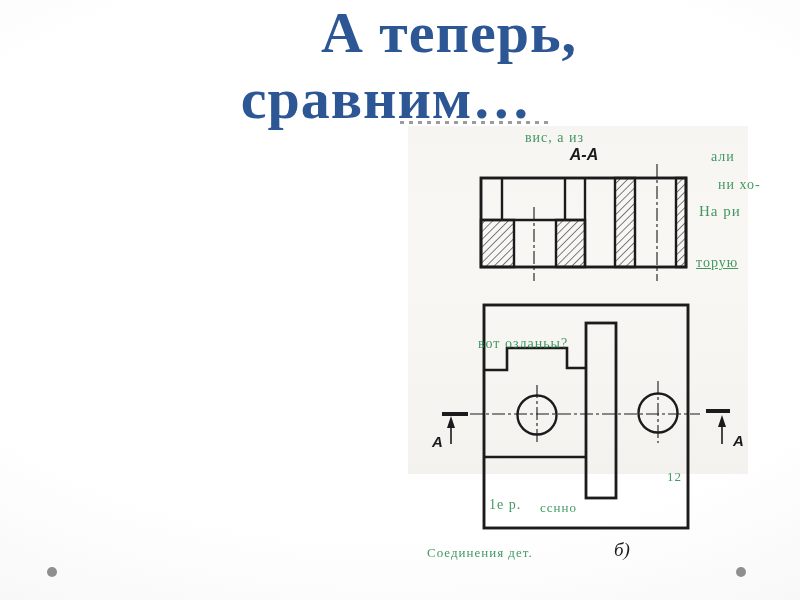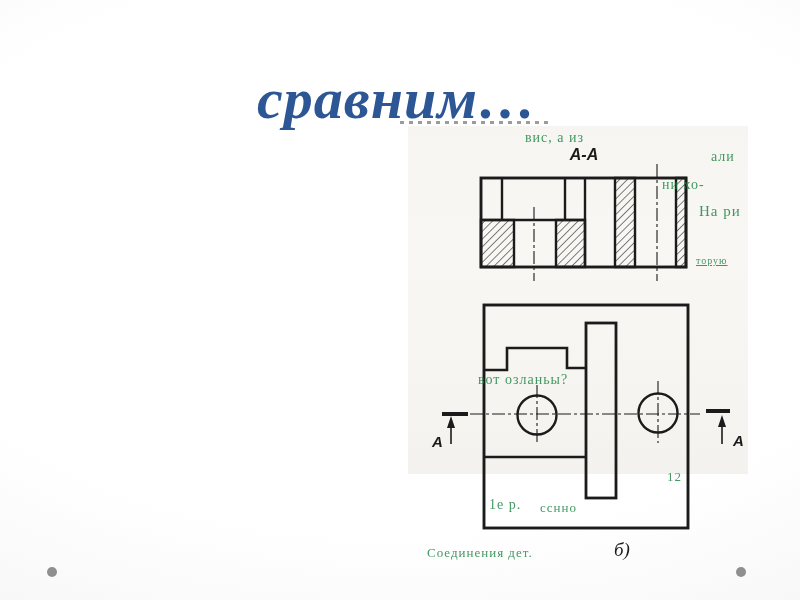--- a/index.html
+++ b/index.html
@@ -7,21 +7,21 @@
     width:800px;height:600px;overflow:hidden;position:relative;
     background:radial-gradient(140% 105% at 50% 42%, #ffffff 45%, #f5f5f5 74%, #e7e7e7 96%, #e3e3e3 100%);
     font-family:"Liberation Serif", serif;
   }
   .title{position:absolute;left:0;top:0;width:800px;height:130px;}
   .title .line{
     position:absolute;transform:translateX(-50%);
     font-size:58px;font-weight:bold;line-height:1;letter-spacing:1px;white-space:nowrap;
   }
   .line1{left:449px;top:4px;}
-  .line2{left:397px;top:70px;font-style:italic;}
+  .line2{left:386px;top:70px;}
   .scan{
     position:absolute;left:408px;top:126px;width:340px;height:348px;
     background:linear-gradient(180deg,#f6f5f1 0%, #f8f7f4 35%, #f6f5f1 70%, #f3f2ee 100%);
   }
   .scan-edge{
     position:absolute;left:-8px;top:-5px;width:150px;height:3px;
     background:repeating-linear-gradient(90deg,#4a4a4a 0 4px, transparent 4px 9px);
     opacity:.55;
   }
   .artifact{
@@ -30,20 +30,21 @@
   }
   .drawing{position:absolute;left:0;top:0;}
   .dot{position:absolute;width:10px;height:10px;border-radius:50%;background:#8f8f8f;}
   .dot-left{left:47px;top:567px;}
   .dot-right{left:736px;top:567px;}
 </style>
 </head>
 <body>
 
 <div class="title" style="color: rgb(45, 86, 149);">
+  <div class="line line1">А теперь,</div>
   <div class="line line2">сравним…</div>
 </div>
 
 <div class="scan">
   <div class="scan-edge"></div>
 
   <svg class="drawing" width="340" height="436" viewBox="0 0 340 436">
     <defs>
       <pattern id="hatch" width="5.5" height="5.5" patternUnits="userSpaceOnUse" patternTransform="rotate(45)">
         <line x1="0" y1="0" x2="0" y2="5.5" stroke="#2a2a2a" stroke-width="1.2"></line>
@@ -102,24 +103,24 @@
         <text x="325" y="320" fill="#1b1b1b" stroke="none" font-family="Liberation Sans, sans-serif" font-size="15" font-style="italic" font-weight="bold">А</text>
       </g>
       <text x="206" y="430" fill="#1b1b1b" stroke="none" font-family="Liberation Serif, serif" font-size="19" font-style="italic">б)</text>
     </g>
   </svg>
 </div>
 
 <div>
     <span class="artifact" style="left: 525px; top: 130px; font-size: 14px;">вис, а из</span>
     <span class="artifact" style="left: 711px; top: 149px; font-size: 14px;">али</span>
-    <span class="artifact" style="left: 662px; top: 177px; font-size: 14px;">ни хо-</span>
+    <span class="artifact" style="left: 718px; top: 177px; font-size: 14px;">ни хо-</span>
     <span class="artifact" style="left: 699px; top: 203px; font-size: 15px;">На ри</span>
-    <span class="artifact" style="left: 696px; top: 255px; font-size: 10px; text-decoration: underline;">торую</span>
-    <span class="artifact" style="left: 478px; top: 336px; font-size: 14px; margin-top: 36px;">вот озланьы?</span>
+    <span class="artifact" style="left: 696px; top: 255px; font-size: 14px; text-decoration: underline;">торую</span>
+    <span class="artifact" style="left: 478px; top: 336px; font-size: 14px;">вот озланьы?</span>
     <span class="artifact" style="left: 489px; top: 497px; font-size: 14px;">1е р.</span>
     <span class="artifact" style="left: 540px; top: 500px; font-size: 13px;">сснно</span>
     <span class="artifact" style="left: 667px; top: 469px; font-size: 13px;">12</span>
     <span class="artifact" style="left: 427px; top: 545px; font-size: 13px;">Соединения дет.</span>
   </div>
 
 <div class="dot dot-left" style="background: rgb(143, 143, 143);"></div>
 <div class="dot dot-right" style="background: rgb(143, 143, 143);"></div>
 
 </body></html>

